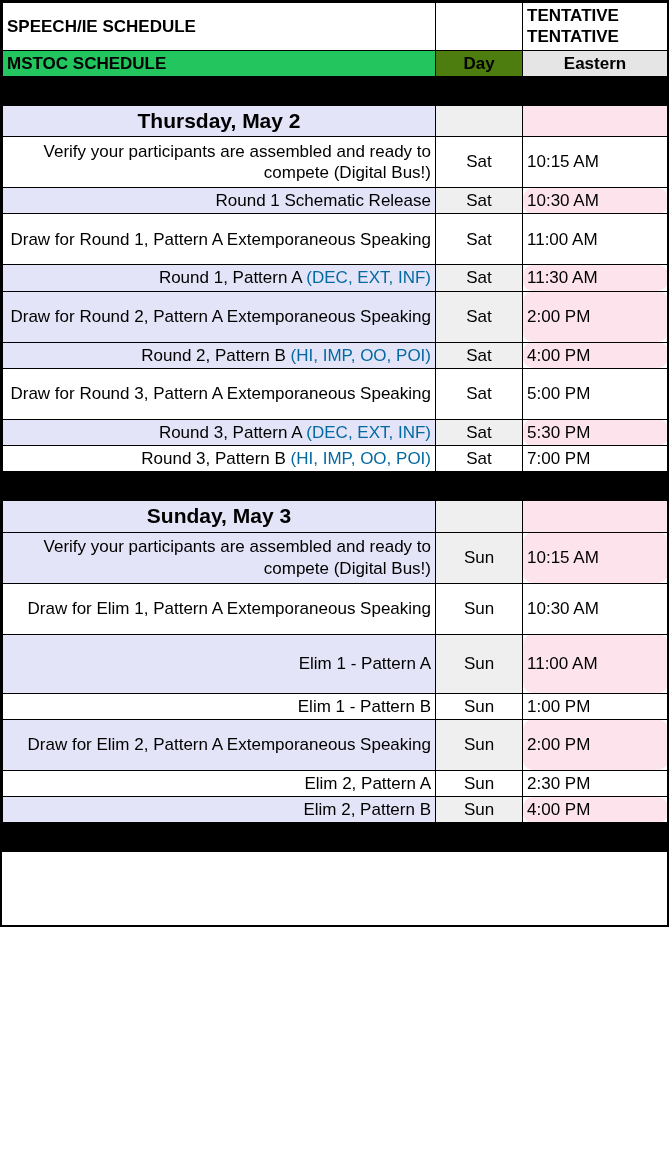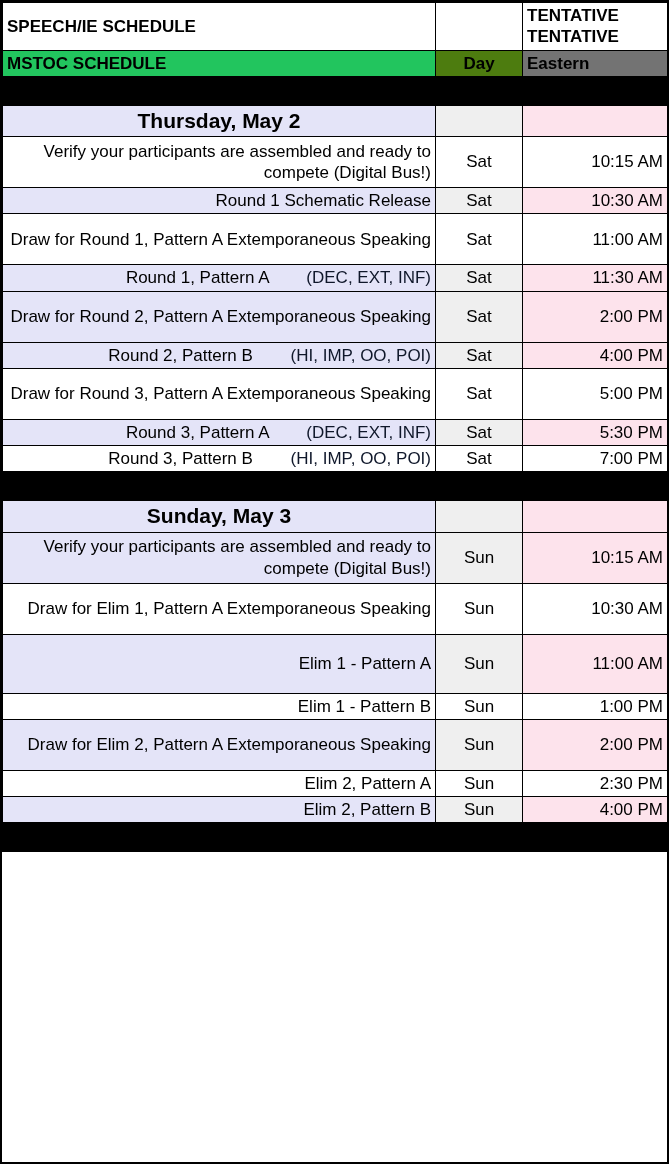--- a/index.html
+++ b/index.html
@@ -8,21 +8,21 @@
     background: #ffffff;
   }
   body {
     width: 669px;
     height: 1164px;
     font-family: "Liberation Sans", sans-serif;
     overflow: hidden;
   }
   .sheet {
     width: 669px;
-    height: 1164px;
+    height: 927px;
     box-sizing: border-box;
     border: 2px solid #000000;
     background: #ffffff;
     position: relative;
   }
   table.schedule {
     width: 100%;
     border-collapse: collapse;
     table-layout: fixed;
   }
@@ -63,23 +63,24 @@
     font-size: 21px;
     text-align: left;
   }
   .hdr-day {
     background: #4d7c0f;
     font-weight: bold;
     font-size: 21px;
     text-align: center;
   }
   .hdr-eastern {
-    background: #737373;
-    font-weight: bold;
-    font-size: 21px;
+    background: #e5e5e5;
+    font-weight: bold;
+    font-size: 21px;
+    text-align: center;
   }
 
   
   .black-row td {
     background: #000000;
     height: 24px;
     border-left: 1px solid #000000;
     border-right: 1px solid #000000;
     padding: 0;
   }
@@ -97,23 +98,23 @@
   
   tr.alt td.desc { background: #e4e4f8; }
   tr.alt td.day  { background: #efefef; }
   tr.alt td.time { background: #fde3ec; }
   tr.plain td.desc { background: #ffffff; }
   tr.plain td.day  { background: #ffffff; }
   tr.plain td.time { background: #ffffff; }
 
   td.desc { text-align: right; }
   td.day  { text-align: center; }
-  td.time { text-align: right; padding-right: 8px; }
-
-  .pattern { color: #0f172a; margin-left: 33px; }
+  td.time { text-align: left; padding-right: 8px; border-radius: 10px; }
+
+  .pattern { color: #0369a1; }
   .tall { height: 46px; }
   .xtall { height: 54px; }
 </style>
 </head>
 <body>
 
 <div class="sheet">
   <table class="schedule">
     <colgroup>
       <col class="c-desc">

